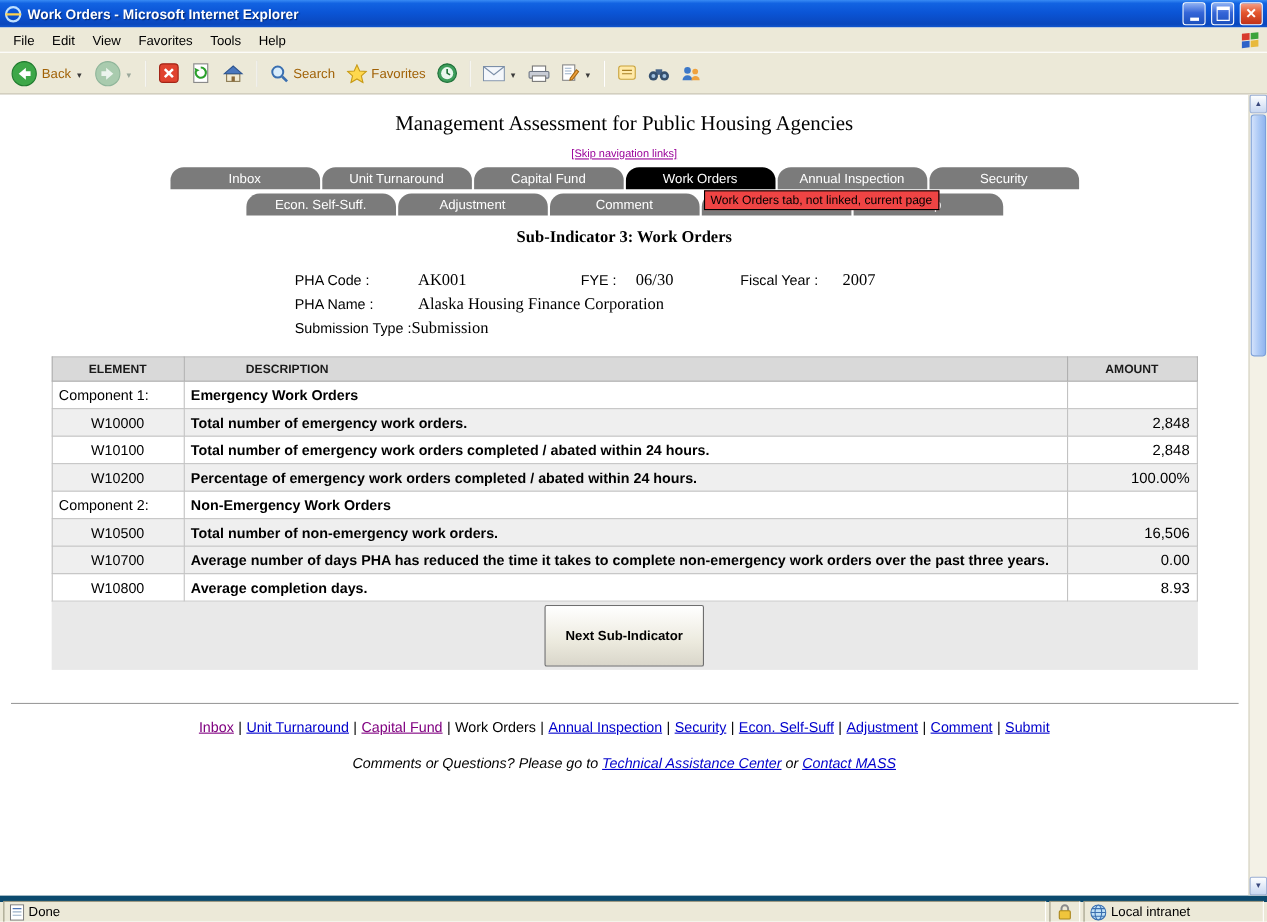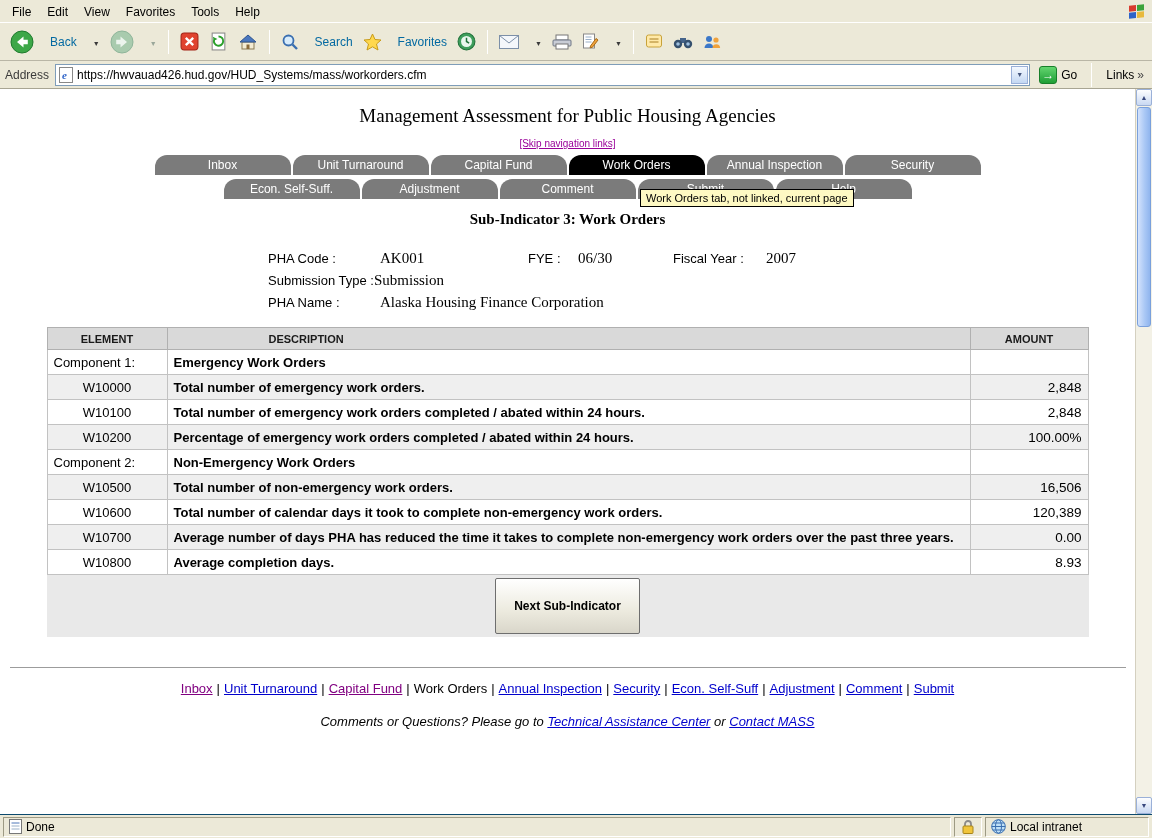--- a/index.html
+++ b/index.html
@@ -18,21 +18,21 @@
   .btn-max::before { content:""; display:block; width:10px; height:9px; border:1px solid #fff; border-top:3px solid #fff; }
   .btn-close::before { content:"\00d7"; font-size:16px; font-weight:bold; line-height:1; }
 
   
   .menubar { height:23px; flex:0 0 23px; background:#ECE9D8; display:flex; align-items:flex-end; padding:0 4px; position:relative; border-bottom:1px solid #fff; }
   .menu-item { font-size:12px; padding:3px 8px; color:#000; }
   .menu-logo { position:absolute; right:5px; top:1px; }
 
   
   .toolbar { height:38px; flex:0 0 38px; background:#ECE9D8; display:flex; align-items:center; padding:0 6px; gap:2px; border-bottom:1px solid #b9b6a6; }
-  .tbtn { display:flex; align-items:center; gap:16px; padding:2px 4px; font-size:12px; color:#0369a1; }
+  .tbtn { display:flex; align-items:center; gap:4px; padding:2px 4px; font-size:12px; color:#a16207; }
   .tsep { width:1px; height:24px; background:#c4c1b1; border-right:1px solid #fff; margin:0 5px; }
   .caret::before { content:"\25BC"; font-size:7px; color:#3a3a3a; }
   .caret.dis::before { color:#9aa79a; }
 
   
   .addressbar { height:28px; flex:0 0 28px; background:#ECE9D8; display:flex; align-items:center; gap:6px; padding:0 5px; border-bottom:1px solid #a8a593; }
   .addr-label { font-size:12px; color:#3a3a3a; }
   .addr-box { flex:1; height:22px; background:#fff; border:1px solid #7F9DB9; display:flex; align-items:center; gap:4px; padding:0 1px 0 3px; }
   .addr-box input { flex:1; border:none; outline:none; font-size:12px; font-family:"Liberation Sans",sans-serif; color:#000; background:transparent; }
   .addr-drop { width:17px; height:18px; background:linear-gradient(180deg,#f3f8fe,#c4d8f3); border:1px solid #9ab0d8; display:flex; align-items:center; justify-content:center; }
@@ -55,64 +55,75 @@
 
   
   .page { width:1135px; height:100%; padding-top:16px; position:relative; }
   .page-title { text-align:center; font-family:"Liberation Serif",serif; font-size:19px; font-weight:normal; color:#000; }
   .skip-link { display:block; text-align:center; font-size:10px; text-decoration:underline; margin-top:11px; }
   .tab-row { display:flex; justify-content:center; margin-top:6px; }
   .tab-row2 { margin-top:4px; }
   .tab { width:136px; height:20px; line-height:20px; margin:0 1px; background:#7b7b7b; color:#fff; font-size:12px; text-align:center;
     border-radius:12px 12px 0 0; white-space:nowrap; overflow:hidden; }
   .tab.active { background:#000; }
-  .tooltip { position:absolute; left:640px; top:100px; background:#fef9c3; border:1px solid #000; font-size:11px; padding:2px 5px; white-space:nowrap; z-index:9; }
+  .tooltip { position:absolute; left:640px; top:87px; background:#ef4444; border:1px solid #000; font-size:11px; padding:2px 5px; white-space:nowrap; z-index:9; }
   .sub-heading { text-align:center; font-family:"Liberation Serif",serif; font-size:15px; font-weight:bold; margin-top:12px; }
 
   .info { margin:22px 0 0 268px; font-size:13px; }
   .info-row { display:flex; align-items:baseline; margin-bottom:5px; }
   .ival { font-family:"Liberation Serif",serif; font-size:15px; }
   .w-lab1 { width:112px; } .w-val1 { width:148px; } .w-fye { width:50px; } .w-fyev { width:95px; } .w-fy { width:93px; }
 
   .table-zone { width:1042px; margin:16px auto 0; }
   table.data { width:100%; border-collapse:collapse; border:1px solid #8f8f8f; }
   .data th { background:#d9d9d9; font-size:11px; height:22px; border:1px solid #b0b0b0; color:#1a1a1a; }
   th.h-element { width:120px; }
-  th.h-desc { text-align:left; padding-left:101px; }
+  th.h-desc { text-align:left; padding-left:56px; }
   th.h-amount { width:118px;margin-top:24px; }
   .data td { border:1px solid #c2c2c2; height:25px; font-size:13px; padding:2px 6px; color:#000; }
   td.el { text-align:center; font-weight:normal; }
   tr.comp td.el { text-align:left; }
   td.desc { font-weight:bold; }
   td.amt { text-align:right; font-weight:normal; font-size:13.5px; }
   tr.shaded { background:#efefef;margin-top:40px; }
   .button-area { background:#e9e9e9; height:62px; display:flex; align-items:center; justify-content:center; }
   .next-btn { font-size:12px; font-family:"Liberation Sans",sans-serif; padding:20px 18px;
     background:linear-gradient(180deg,#ffffff,#eceade 60%,#d9d6ca); border:1px solid #6e6e6e; border-radius:2px;font-weight:bold; }
 
   .footer-hr { width:1116px; margin:30px auto 0; height:2px; border-top:1px solid #9c9c9c; border-bottom:1px solid #fff; }
   .footer-links { text-align:center; margin-top:12px; font-size:13px; }
   .footer-links a { text-decoration:underline; }
   .fl-sep { color:#000; margin:0 4px; }
   .fl-current { color:#000; }
   .footer-note { text-align:center; margin-top:18px; font-size:13px; font-style:italic; color:#000; }
   .footer-note a { color:#0000CC; text-decoration:underline; }
 
   
-  .statusbar { height:24px; flex:0 0 24px; background:#ECE9D8; border-top:1px solid #0c4a6e; display:flex; align-items:center; gap:3px; padding:1px 3px; font-size:12px; }
+  .statusbar { height:24px; flex:0 0 24px; background:#ECE9D8; border-top:6px solid #0c4a6e; display:flex; align-items:center; gap:3px; padding:1px 3px; font-size:12px; }
   .sb-panel { height:20px; display:flex; align-items:center; gap:4px; padding:0 5px; border:1px solid; border-color:#9d9a84 #fff #fff #9d9a84; }
   .sb-main { flex:1; }
   .sb-lock { width:28px; justify-content:center; }
   .sb-zone { width:164px; }
 </style>
 </head>
 <body>
 
 <div class="window">
 
+  <div class="titlebar">
+    <svg width="16" height="16" viewBox="0 0 16 16">
+      <circle cx="8" cy="8" r="6.5" fill="none" stroke="#bfe0ff" stroke-width="2"></circle>
+      <rect x="1" y="7" width="14" height="3" fill="none"></rect>
+      <path d="M1 8 H15" stroke="#ffd24d" stroke-width="2"></path>
+    </svg>
+    <span class="title-text">Work Orders - Microsoft Internet Explorer</span>
+    <span class="winbtn btn-min"></span>
+    <span class="winbtn btn-max"></span>
+    <span class="winbtn btn-close"></span>
+  </div>
 
   <div class="menubar">
     <span class="menu-item">File</span>
     <span class="menu-item">Edit</span>
     <span class="menu-item">View</span>
     <span class="menu-item">Favorites</span>
     <span class="menu-item">Tools</span>
     <span class="menu-item">Help</span>
     <span class="menu-logo">
       <svg width="20" height="20" viewBox="0 0 20 20">
@@ -229,40 +240,20 @@
     <span class="tbtn">
       <svg width="18" height="16" viewBox="0 0 18 16">
         <circle cx="6" cy="5" r="3" fill="#3c78c8"></circle>
         <path d="M1.5 14 a4.5 4.5 0 0 1 9 0 Z" fill="#3c78c8"></path>
         <circle cx="13" cy="6" r="2.6" fill="#f0a23c"></circle>
         <path d="M9.5 14 a3.8 3.8 0 0 1 7.6 0 Z" fill="#f0a23c"></path>
       </svg>
     </span>
   </div>
 
-  <div class="addressbar">
-    <span class="addr-label">Address</span>
-    <span class="addr-box">
-      <svg width="14" height="16" viewBox="0 0 14 16">
-        <rect x="0.5" y="0.5" width="13" height="15" fill="#fff" stroke="#888"></rect>
-        <text x="3" y="12" font-size="11" fill="#2e63c8" font-style="italic" font-weight="bold" font-family="Liberation Serif, serif">e</text>
-      </svg>
-      <input type="text" value="https://hwvauad426.hud.gov/HUD_Systems/mass/workorders.cfm" style="">
-      <span class="addr-drop"></span>
-    </span>
-    <span class="go-btn">
-      <span class="go-icon"></span>
-      <span>Go</span>
-    </span>
-    <span class="tsep"></span>
-    <span class="links-area">
-      <span>Links</span>
-      <span class="chev"></span>
-    </span>
-  </div>
 
   <div class="viewport">
     <div class="page">
       <div class="page-title">Management Assessment for Public Housing Agencies</div>
       <a class="skip-link" href="#" style="color: rgb(153, 0, 153);">[Skip navigation links]</a>
 
       <div class="tab-row">
         <div class="tab">Inbox</div>
         <div class="tab">Unit Turnaround</div>
         <div class="tab">Capital Fund</div>
@@ -284,26 +275,26 @@
       <div class="info">
         <div class="info-row">
           <span class="w-lab1">PHA Code :</span>
           <span class="ival w-val1">AK001</span>
           <span class="w-fye">FYE :</span>
           <span class="ival w-fyev">06/30</span>
           <span class="w-fy">Fiscal Year :</span>
           <span class="ival">2007</span>
         </div>
         <div class="info-row">
+          <span class="w-lab1">PHA Name :</span>
+          <span class="ival">Alaska Housing Finance Corporation</span>
+        </div>
+        <div class="info-row">
           <span>Submission Type :</span>
           <span class="ival">Submission</span>
-        </div>
-        <div class="info-row">
-          <span class="w-lab1">PHA Name :</span>
-          <span class="ival">Alaska Housing Finance Corporation</span>
         </div>
       </div>
 
       <div class="table-zone">
         <table class="data">
           <tbody>
               <tr>
             <th class="h-element">ELEMENT</th>
             <th class="h-desc">DESCRIPTION</th>
             <th class="h-amount">AMOUNT</th>
@@ -331,25 +322,20 @@
           <tr class="comp">
             <td class="el">Component 2:</td>
             <td class="desc">Non-Emergency Work Orders</td>
             <td class="amt"></td>
           </tr>
           <tr class="shaded">
             <td class="el">W10500</td>
             <td class="desc">Total number of non-emergency work orders.</td>
             <td class="amt">16,506</td>
           </tr>
-          <tr>
-            <td class="el">W10600</td>
-            <td class="desc">Total number of calendar days it took to complete non-emergency work orders.</td>
-            <td class="amt">120,389</td>
-          </tr>
           <tr class="shaded">
             <td class="el">W10700</td>
             <td class="desc">Average number of days PHA has reduced the time it takes to complete non-emergency work orders over the past three years.</td>
             <td class="amt">0.00</td>
           </tr>
           <tr>
             <td class="el">W10800</td>
             <td class="desc">Average completion days.</td>
             <td class="amt">8.93</td>
           </tr>

